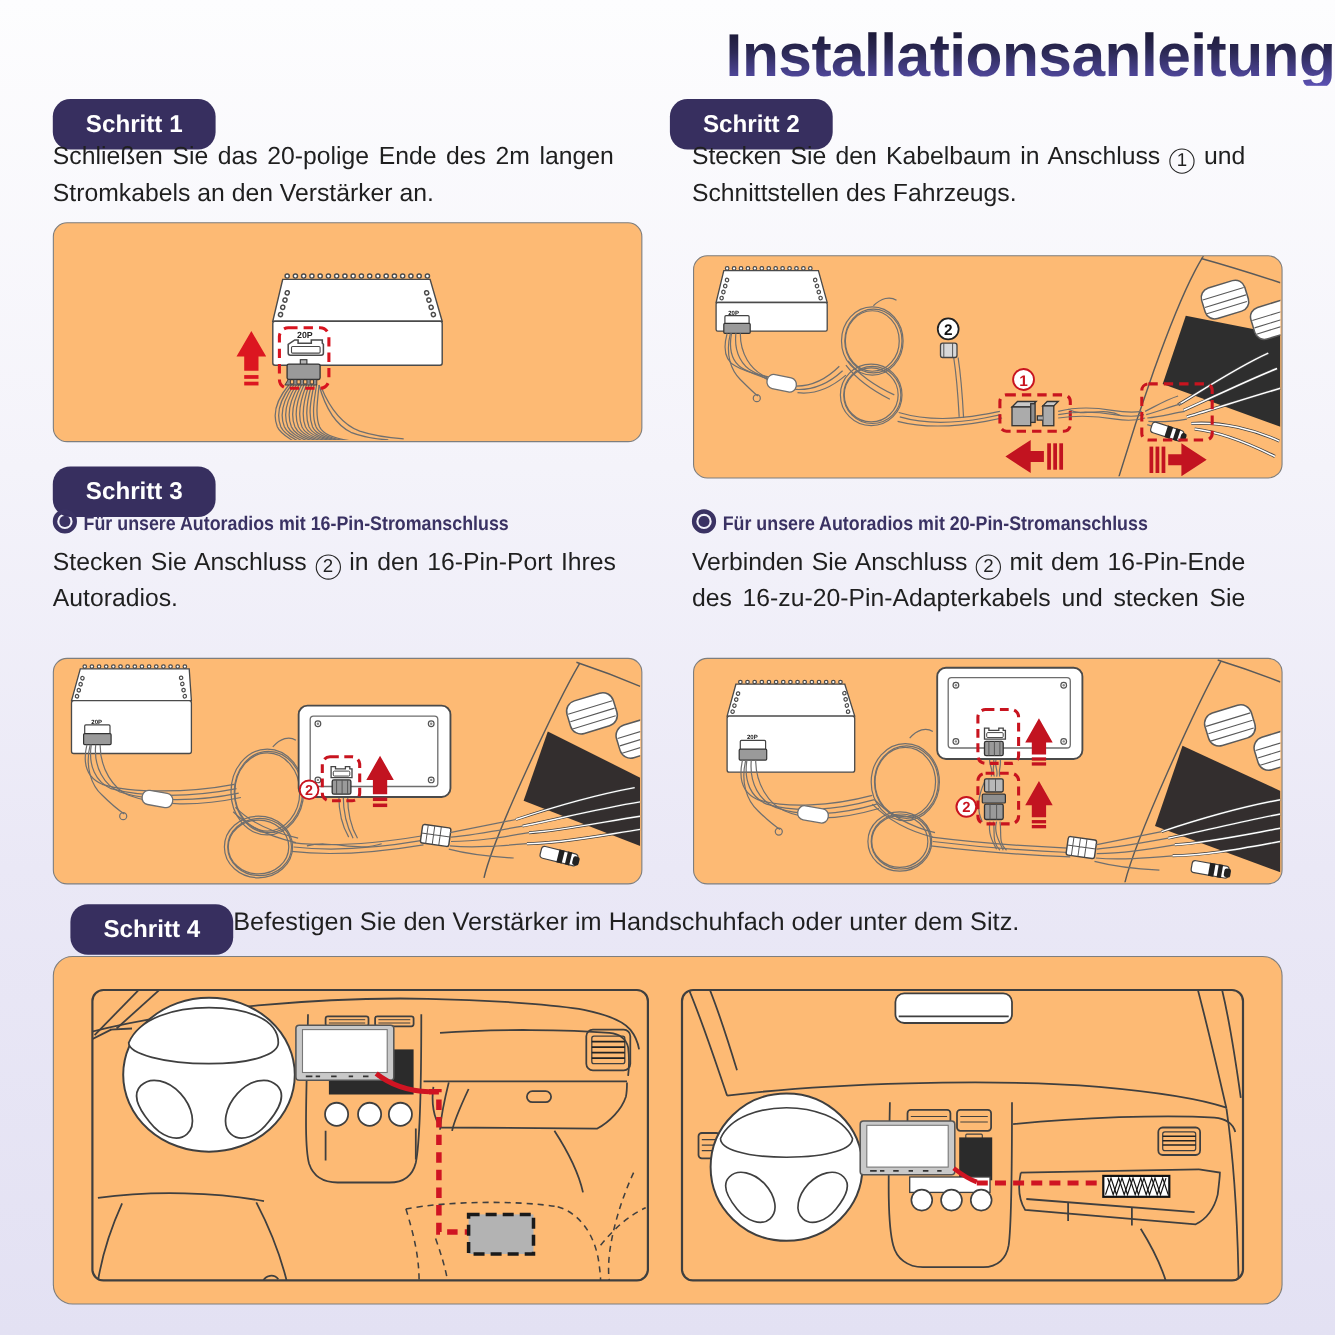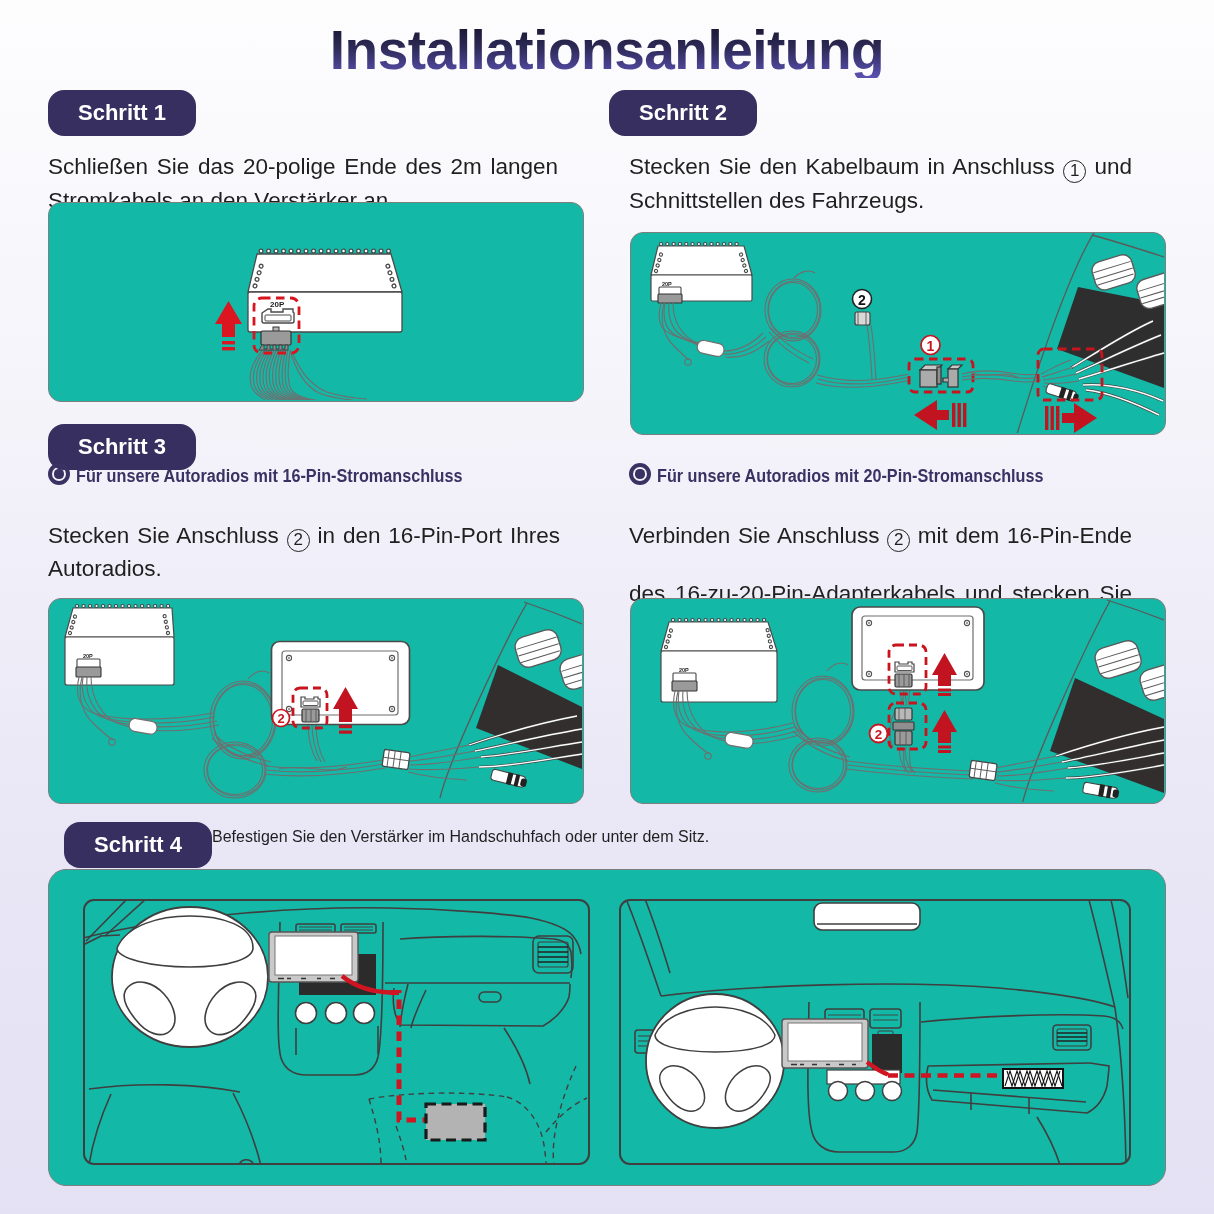--- a/index.html
+++ b/index.html
@@ -4,36 +4,36 @@
 <style>
 * { margin:0; padding:0; box-sizing:border-box; }
 html,body { width:1214px; height:1214px; overflow:hidden; }
 body {
   font-family:"Liberation Sans", sans-serif;
   background:linear-gradient(180deg,#fdfdfe 0%,#f4f3fa 35%,#eae8f6 65%,#e3e1f3 100%);
   position:relative;
   color:#1f1f1f;
 }
 .title {
-  position:absolute; left:0; top:23px; width:1214px; text-align:center;
+  position:absolute; left:0; top:23px; width:1214px; text-align:right;
   font-size:55px; font-weight:bold; letter-spacing:-0.5px; line-height:55px;
   background:linear-gradient(180deg,#17142e 2%,#2d2a57 45%,#5a50b0 98%);
   -webkit-background-clip:text; background-clip:text; color:transparent;
 }
 .badge {
   position:absolute; width:148px; height:46px; background:#372f5f;
   border-radius:16px; color:#fff; font-weight:bold; font-size:22px;
   display:flex; align-items:center; justify-content:center;
 }
 .txt { position:absolute; font-size:22.5px; line-height:34px; color:#1f1f1f; }
-.jl { text-align:justify; text-align-last:justify;margin-top:25px; }
+.jl { text-align:justify; text-align-last:justify; }
 .hdr { font-weight:bold; color:#3a3263; font-size:18px; white-space:nowrap; }
 .hsq { display:inline-block; transform:scaleX(0.9); transform-origin:0 60%; }
 .panel {
-  position:absolute; background:#14b8a6; border:1.4px solid #7e7e7e; border-radius:13px;
+  position:absolute; background:#fdba74; border:1.4px solid #7e7e7e; border-radius:13px;
 }
 .circ {
   display:inline-block; width:23px; height:23px; border:1.5px solid #222;
   border-radius:50%; text-align:center; line-height:20.5px; font-size:17px;
   vertical-align:-2px; text-align-last:center;
 }
 .bull {
   display:inline-block; width:22px; height:22px; border:4px solid #3a3263;
   border-radius:50%; position:relative; vertical-align:-3px; margin-right:6px;
   box-sizing:border-box;
@@ -511,21 +511,21 @@
 <g transform="rotate(10 470 192)">
   <rect x="452" y="186" width="34" height="11" rx="3" fill="#fff" stroke="#444" stroke-width="1.1"></rect>
   <rect x="468" y="185.5" width="5" height="12" fill="#222"></rect>
   <rect x="476" y="185.5" width="4" height="12" fill="#222"></rect>
   <rect x="482" y="188" width="6" height="8" rx="2" fill="#222"></rect>
 </g>
 </svg>
 </div>
 
 <div class="badge" style="left:64px; top:822px;">Schritt 4</div>
-<div class="txt" style="left:212px; top:820px; font-size:16px;">Befestigen Sie den Verstärker im Handschuhfach oder unter dem Sitz.</div>
+<div class="txt" style="left:212px; top:820px; font-size:23px;">Befestigen Sie den Verstärker im Handschuhfach oder unter dem Sitz.</div>
 
 <div class="panel" style="left:48px; top:869px; width:1118px; height:317px; border-radius:18px;">
 <svg width="1115" height="314" viewBox="0 0 1115 314">
 <defs>
 <clipPath id="lc">
           <rect x="35" y="30" width="505" height="264" rx="10"></rect>
         </clipPath>
 <clipPath id="rc">
           <rect x="571" y="30" width="510" height="264" rx="10"></rect>
         </clipPath>

